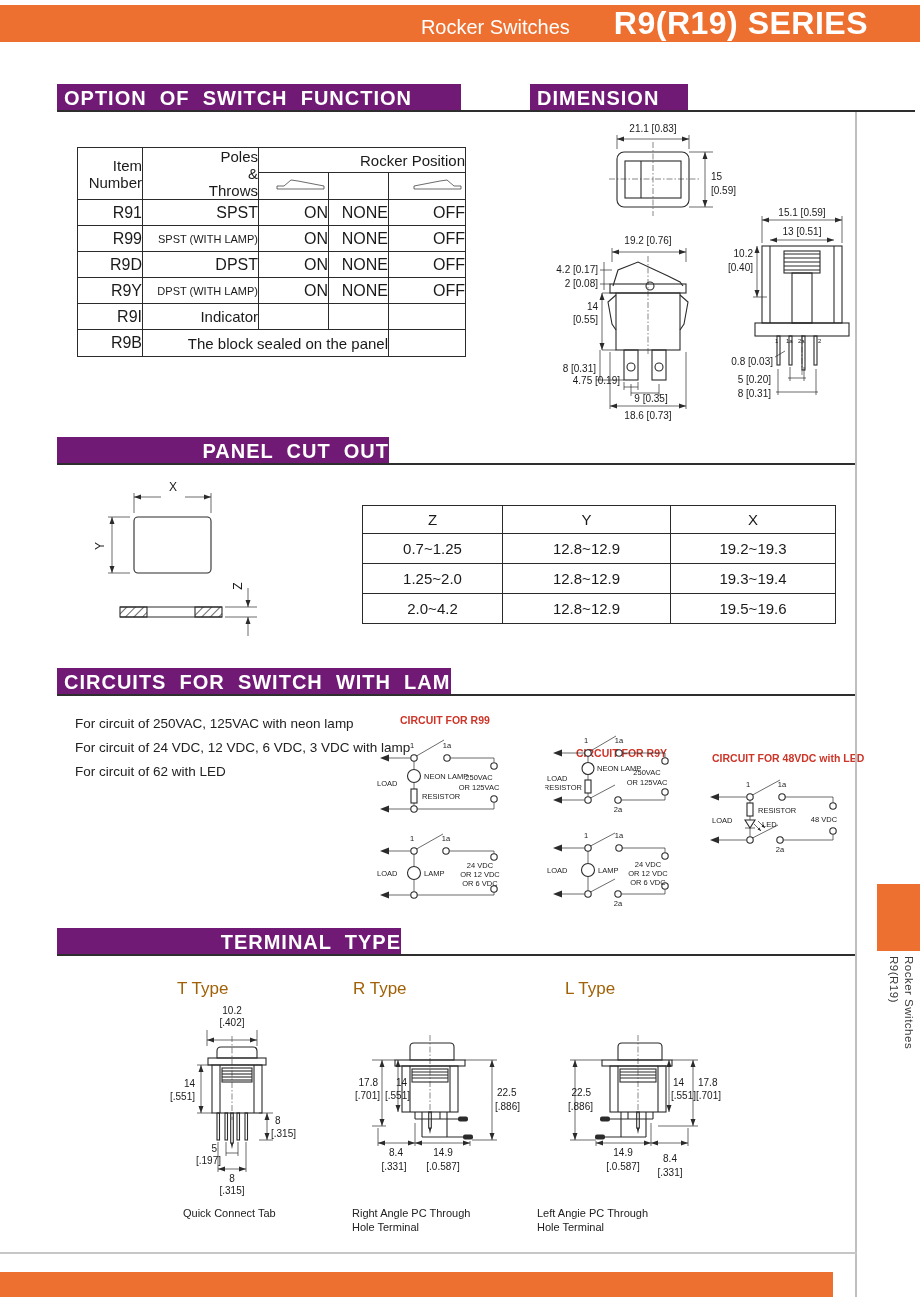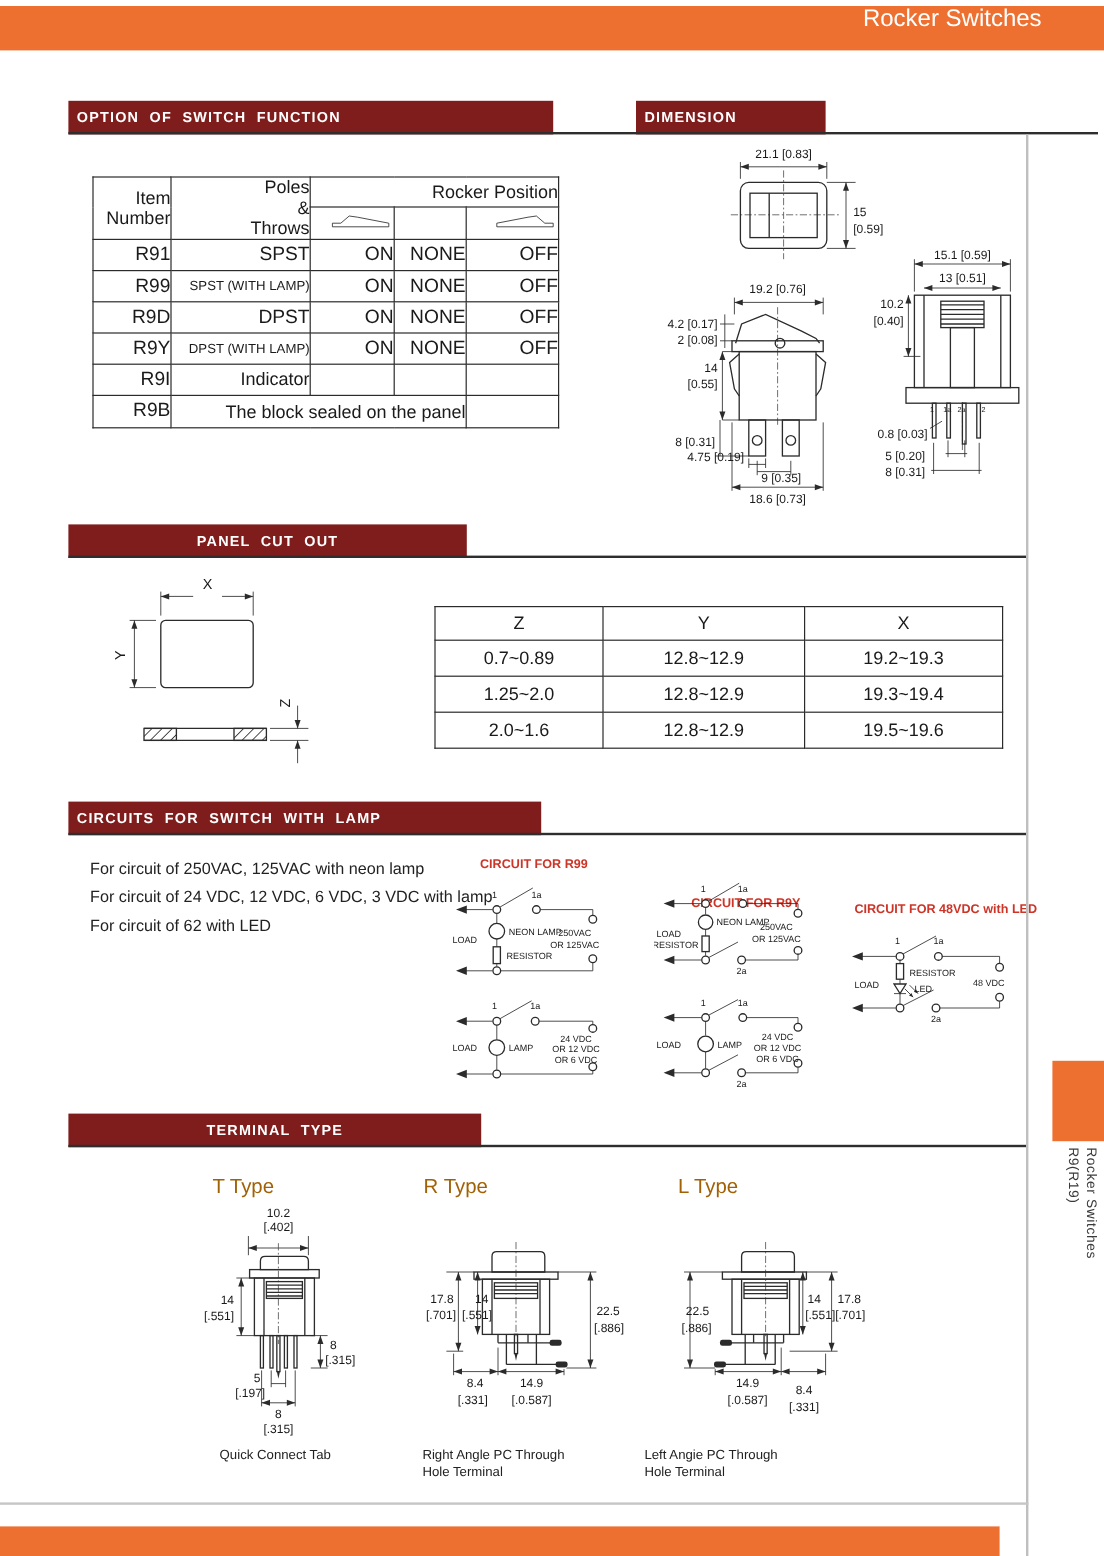--- a/index.html
+++ b/index.html
@@ -3,23 +3,23 @@
 <meta charset="utf-8">
 <style>
   *{margin:0;padding:0;box-sizing:border-box}
   html,body{background:#fff}
   body{font-family:"Liberation Sans",sans-serif;color:#1a1a1a}
   #page{position:relative;width:920px;height:1297px;background:#fff;overflow:hidden}
   .abs{position:absolute}
   .topbar{left:0;top:5px;width:920px;height:37px;background:#EE7030;display:flex;align-items:baseline;justify-content:flex-end;gap:44px;padding-right:52px}
   .product{color:#fff;font-size:20px}
   .series{color:#fff;font-size:32px;font-weight:bold;letter-spacing:.5px}
-  .gbar{background:#7f1d1d;color:#fff;font-weight:bold;font-size:12px;letter-spacing:1px;height:28px;line-height:28px;white-space:pre;overflow:hidden}
+  .gbar{background:#701a75;color:#fff;font-weight:bold;font-size:20px;letter-spacing:1px;height:28px;line-height:28px;white-space:pre;overflow:hidden}
   .gbar.left{padding-left:7px}
-  .gbar.center{text-align:center}
+  .gbar.center{text-align:right}
   .underline{height:2px;background:#2e2e2e}
   .vborder{width:2px;background:#bfbfbf}
   .hborder{height:2px;background:#c6c6c6}
   .orangeblock{background:#EE7030}
   table{border-collapse:collapse;table-layout:fixed}
   .ftable td{border:1.6px solid #2b2b2b;text-align:right;vertical-align:middle;font-size:16px}
   .ftable .hdr{font-size:15px}
   .ftable .small{font-size:11px}
   .ptable td{border:1.6px solid #2b2b2b;text-align:center;vertical-align:middle;font-size:15px}
   .redtitle{color:#CD3529;font-weight:bold;white-space:pre}
@@ -37,20 +37,21 @@
   .tt{font-size:6px}
   .sidetab{writing-mode:vertical-lr;font-size:11.5px;color:#3a3a3a;line-height:15px;letter-spacing:.5px}
 </style>
 </head>
 <body>
 
 <div id="page">
 
   <div class="abs topbar">
     <span class="product">Rocker Switches</span>
+    <span class="series">R9(R19) SERIES</span>
   </div>
 
   <div class="abs gbar left" style="left:57px;top:84px;width:404px">OPTION  OF  SWITCH  FUNCTION</div>
   <div class="abs gbar left" style="left:530px;top:84px;width:158px">DIMENSION</div>
   <div class="abs underline" style="left:57px;top:110px;width:858px"></div>
 
   <table class="ftable abs" style="left:77px;top:147px;width:388px">
     <colgroup>
         <col style="width:65px">
         <col style="width:116px">
@@ -304,31 +305,31 @@
         <col style="width:168px">
         <col style="width:165px">
       </colgroup>
     <tbody>
         <tr style="height:28px">
       <td>Z</td>
       <td>Y</td>
       <td>X</td>
     </tr>
     <tr style="height:30px">
-      <td>0.7~0.89</td>
+      <td>0.7~1.25</td>
       <td>12.8~12.9</td>
       <td>19.2~19.3</td>
     </tr>
     <tr style="height:30px">
       <td>1.25~2.0</td>
       <td>12.8~12.9</td>
       <td>19.3~19.4</td>
     </tr>
     <tr style="height:30px">
-      <td>2.0~1.6</td>
+      <td>2.0~4.2</td>
       <td>12.8~12.9</td>
       <td>19.5~19.6</td>
     </tr>
   </tbody>
     </table>
 
   <div class="abs gbar left" style="left:57px;top:668px;width:394px">CIRCUITS  FOR  SWITCH  WITH  LAMP</div>
   <div class="abs underline" style="left:57px;top:694px;width:798px"></div>
 
   <div class="abs note" style="left:75px;top:716px">For circuit of 250VAC, 125VAC with neon lamp</div>

